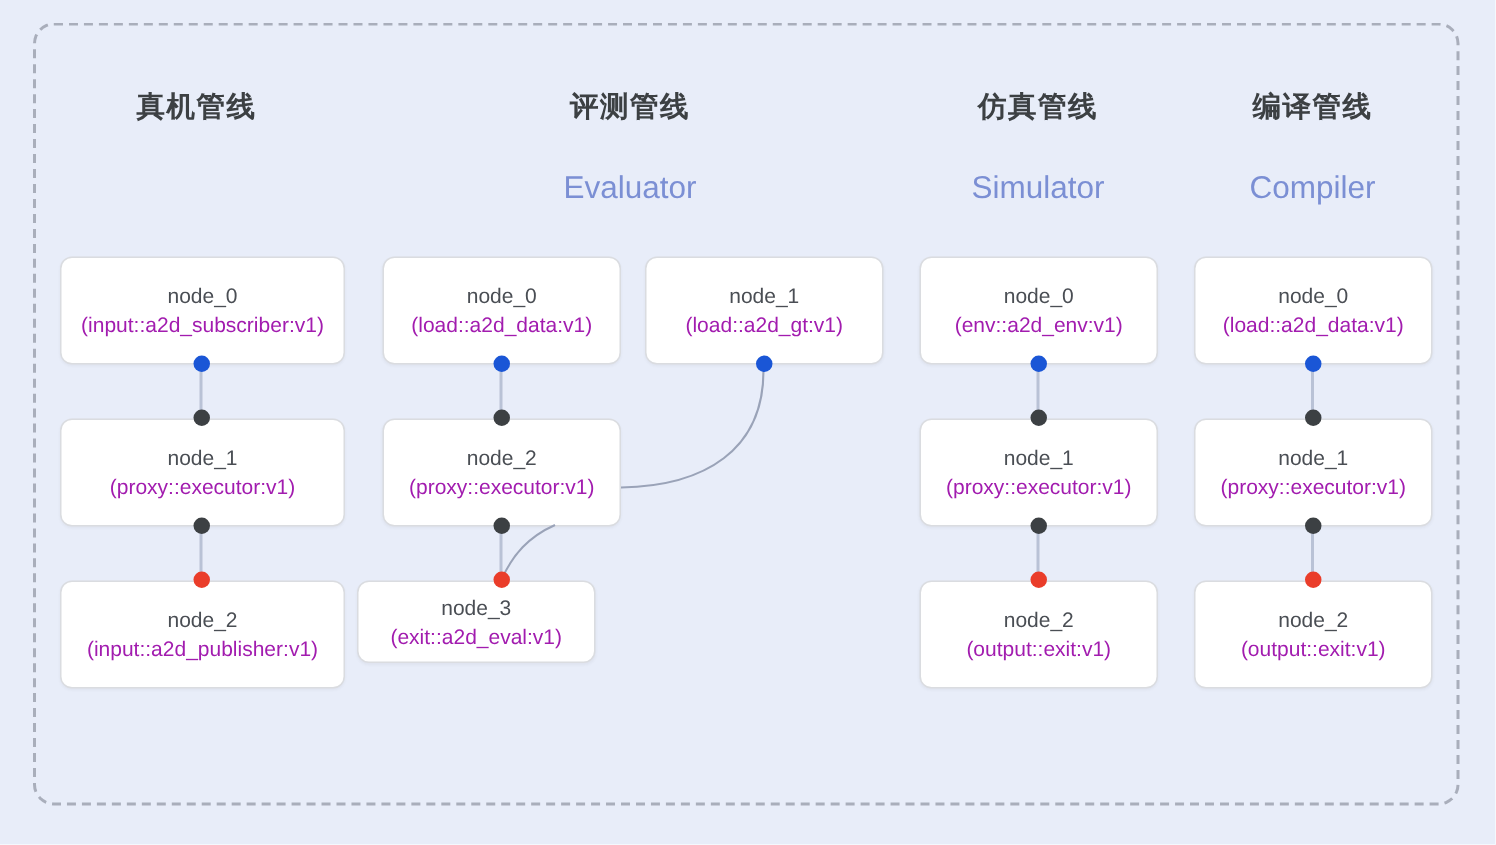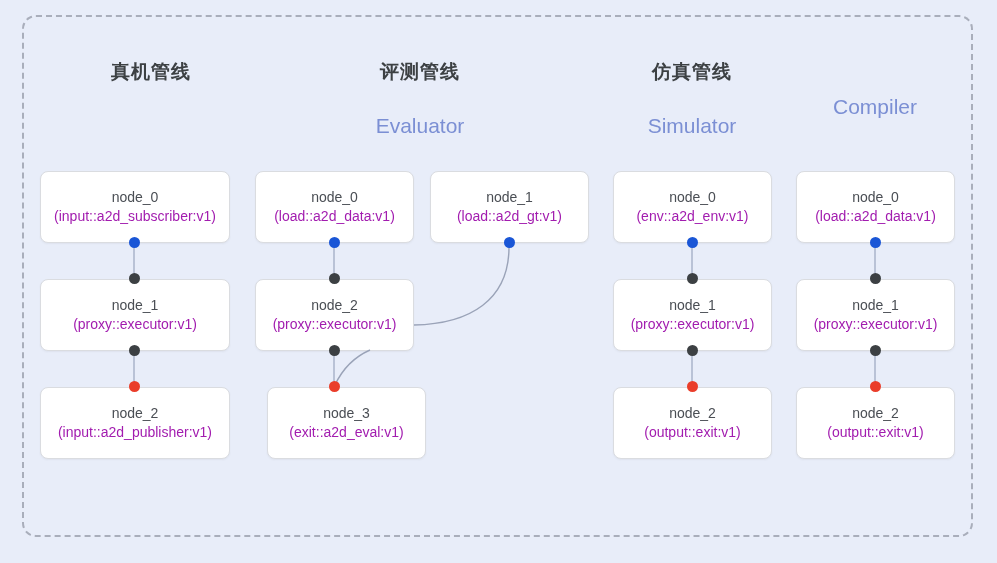--- a/index.html
+++ b/index.html
@@ -107,35 +107,36 @@
     stroke-width: 1.4;
   }
 </style>
 </head>
 <body>
 
 <div id="canvas">
 
   <div id="frame"></div>
 
-  <div class="col-head" style="left:56px; top:62px; width:190px;">
+  <div class="col-head" style="left:36px; top:62px; width:190px;">
     <div class="col-title-cn">真机管线</div>
   </div>
 
   <div class="col-head" style="left:613px; top:62px; width:158px;">
     <div class="col-title-cn">仿真管线</div>
     <div class="col-title-en">Simulator</div>
   </div>
 
   <div class="col-head" style="left:330px; top:62px; width:180px;">
     <div class="col-title-cn">评测管线</div>
     <div class="col-title-en">Evaluator</div>
   </div>
 
   <div class="col-head" style="left:796px; top:62px; width:158px;">
+    <div class="col-title-cn">编译管线</div>
     <div class="col-title-en">Compiler</div>
   </div>
 
   <svg id="edges" viewBox="0 0 997 563">
 
     <path d="M 509 247 C 509 300 470 324 414 325"></path>
 
     <path d="M 370 350 C 352 358 342 370 335 385"></path>
   </svg>
 
@@ -170,21 +171,21 @@
   </div>
   <div class="port port-blue" style="left:329px; top:237px;"></div>
 
   <div class="node" style="left:255px; top:279px; width:159px; height:72px;">
     <div class="node-id">node_2</div>
     <div class="node-type">(proxy::executor:v1)</div>
   </div>
   <div class="port port-black" style="left:329px; top:273px;"></div>
   <div class="port port-black" style="left:329px; top:345px;"></div>
 
-  <div class="node" style="left:267px; top:387px; width:159px; height:72px;">
+  <div class="node" style="left:238px; top:387px; width:159px; height:55px;">
     <div class="node-id">node_3</div>
     <div class="node-type">(exit::a2d_eval:v1)</div>
   </div>
   <div class="port port-red" style="left:329px; top:381px;"></div>
 
   <div class="node" style="left:430px; top:171px; width:159px; height:72px;">
     <div class="node-id">node_1</div>
     <div class="node-type">(load::a2d_gt:v1)</div>
   </div>
   <div class="port port-blue" style="left:504px; top:237px;"></div>

